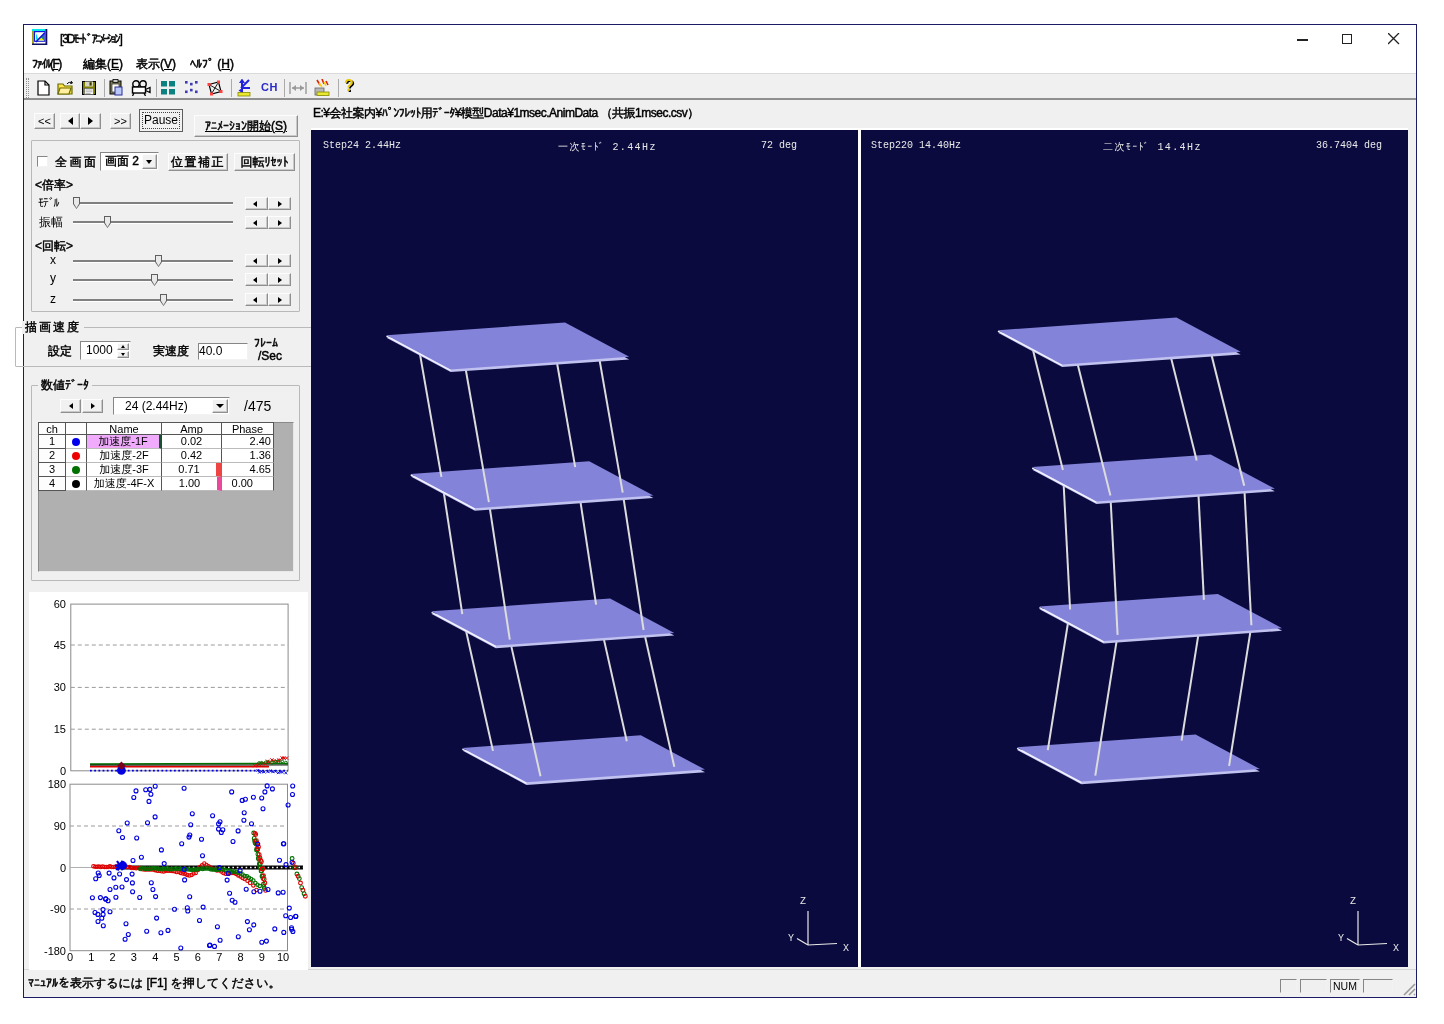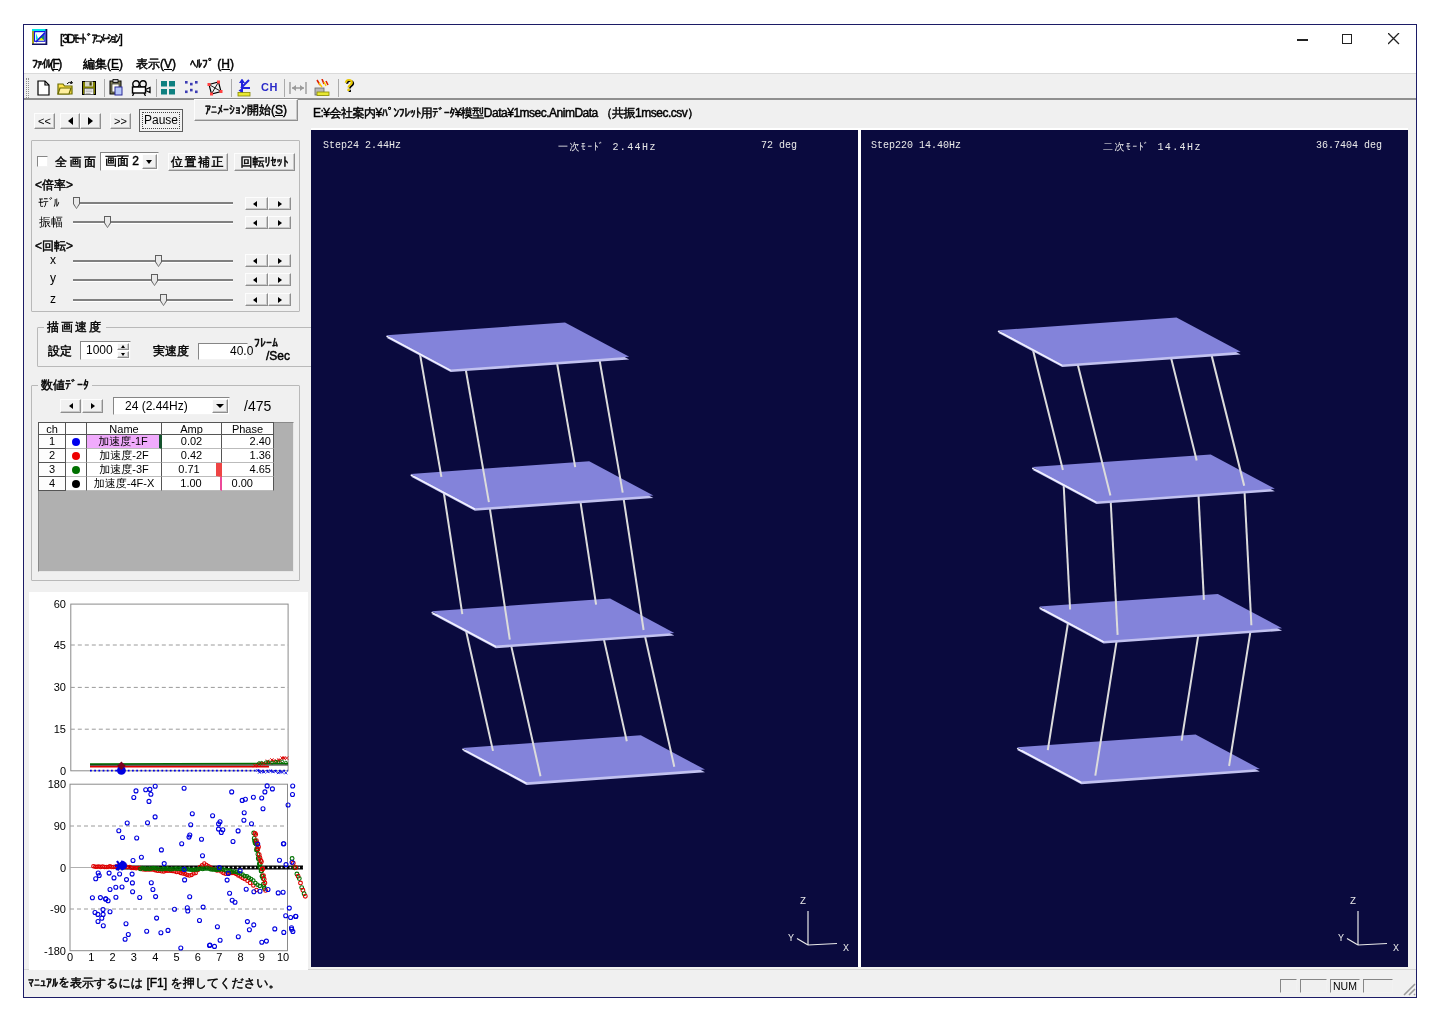--- a/index.html
+++ b/index.html
@@ -144,21 +144,21 @@
     <span style="width:0;height:0;border-top:4px solid transparent;border-bottom:4px solid transparent;border-right:5px solid #000"></span>
   </div>
 <div class="ab raised" style="left:80px;top:113px;width:21px;height:16px;font-size:12px;display:flex;align-items:center;justify-content:center;white-space:nowrap;">
     <span style="width:0;height:0;border-top:4px solid transparent;border-bottom:4px solid transparent;border-left:5px solid #000"></span>
   </div>
 <div class="ab raised" style="left:110px;top:113px;width:21px;height:16px;font-size:11px;display:flex;align-items:center;justify-content:center;white-space:nowrap;">&gt;&gt;</div>
 <div class="ab" style="left:139px;top:109px;width:44px;height:23px;background:#f2f2f2;border:1px solid #5e5e5e">
     <span style="position:absolute;left:2px;top:2px;right:2px;bottom:2px;border:1px dotted #444"></span>
     <span style="position:absolute;left:0;top:3px;width:100%;text-align:center;font-size:12px">Pause</span>
   </div>
-<div class="ab raised" style="left:194px;top:99px;width:104px;height:22px;font-size:12px;display:flex;align-items:center;justify-content:center;white-space:nowrap;letter-spacing:0px;">
+<div class="ab raised" style="left:194px;top:115px;width:104px;height:22px;font-size:12px;display:flex;align-items:center;justify-content:center;white-space:nowrap;letter-spacing:0px;text-decoration:underline;">
     <span class="jd">ｱﾆﾒｰｼｮﾝ開始(<u>S</u>)</span>
   </div>
 <div class="ab grp" style="left:31px;top:140px;width:269px;height:172px"></div>
 <div class="ab sunken" style="left:37px;top:156px;width:11px;height:11px"></div>
 <div class="ab lbl jd" style="left:55px;top:156px;letter-spacing:2.5px">全画面</div>
 <div class="ab sunken" style="left:100px;top:152px;width:59px;height:19px"></div>
 <div class="ab lbl jd" style="left:105px;top:155px">画面 2</div>
 <div class="ab raised" style="left:142px;top:154px;width:15px;height:15px"></div>
 <div class="ab" style="left:146px;top:160px;width:0;height:0;border-left:3.5px solid transparent;border-right:3.5px solid transparent;border-top:4px solid #000"></div>
 <div class="ab raised" style="left:168px;top:153px;width:60px;height:18px;font-size:12px;display:flex;align-items:center;justify-content:center;white-space:nowrap;letter-spacing:1.5px;">
@@ -217,34 +217,34 @@
 <div class="ab track" style="left:73px;top:299px;width:160px"></div>
 <div class="ab thumb" style="left:160px;top:294px">
     <i></i>
   </div>
 <div class="ab raised spn" style="left:245px;top:293px">
     <span class="tl"></span>
   </div>
 <div class="ab raised spn" style="left:268px;top:293px">
     <span class="tr"></span>
   </div>
-<div class="ab grp" style="left:37px;top:327px;width:302px;height:40px">
+<div class="ab grp" style="left:15px;top:327px;width:302px;height:40px">
     <b style="letter-spacing:2px;-webkit-text-stroke:0.45px #000">描画速度</b>
   </div>
 <div class="ab lbl jd" style="left:48px;top:345px">設定</div>
 <div class="ab sunken" style="left:80px;top:341px;width:51px;height:19px"></div>
 <div class="ab lbl" style="left:86px;top:344px">1000</div>
 <div class="ab raised" style="left:117px;top:343px;width:12px;height:7px"></div>
 <div class="ab raised" style="left:117px;top:351px;width:12px;height:7px"></div>
 <div class="ab" style="left:121px;top:345px;width:0;height:0;border-left:2.5px solid transparent;border-right:2.5px solid transparent;border-bottom:3px solid #000"></div>
 <div class="ab" style="left:121px;top:353px;width:0;height:0;border-left:2.5px solid transparent;border-right:2.5px solid transparent;border-top:3px solid #000"></div>
 <div class="ab lbl jd" style="left:153px;top:345px">実速度</div>
 <div class="ab sunken" style="left:198px;top:343px;width:50px;height:17px"></div>
-<div class="ab lbl" style="left:230px;top:345px">40.0</div>
-<div class="ab lbl jd" style="left:254px;top:337px">ﾌﾚｰﾑ<br><span style="margin-left:12px">/Sec</span></div>
+<div class="ab lbl" style="left:199px;top:345px">40.0</div>
+<div class="ab lbl jd" style="left:254px;top:337px">ﾌﾚｰﾑ<br><span style="margin-left:4px">/Sec</span></div>
 <div class="ab grp" style="left:31px;top:385px;width:269px;height:196px">
     <b style="-webkit-text-stroke:0.45px #000">数値ﾃﾞｰﾀ</b>
   </div>
 <div class="ab raised" style="left:60px;top:399px;width:21px;height:14px;font-size:12px;display:flex;align-items:center;justify-content:center;white-space:nowrap;">
     <span style="width:0;height:0;border-top:3.5px solid transparent;border-bottom:3.5px solid transparent;border-right:4.5px solid #000"></span>
   </div>
 <div class="ab raised" style="left:82px;top:399px;width:21px;height:14px;font-size:12px;display:flex;align-items:center;justify-content:center;white-space:nowrap;">
     <span style="width:0;height:0;border-top:3.5px solid transparent;border-bottom:3.5px solid transparent;border-left:4.5px solid #000"></span>
   </div>
 <div class="ab sunken" style="left:113px;top:397px;width:117px;height:18px"></div>
@@ -269,21 +269,21 @@
 <div class="cell" style="left:162px;top:449px;width:60px;height:14px;background:#fff;border-right:1px solid #555;border-bottom:1px solid #bbb">0.42</div>
 <div class="cell" style="left:222px;top:449px;width:52px;height:14px;background:#fff;border-right:1px solid #555;border-bottom:1px solid #bbb;text-align:right;padding-right:2px">1.36</div>
 <div class="cell" style="left:38px;top:463px;width:28px;height:14px;background:#fdfdfd;border:1px solid #555;border-top-width:0">3</div>
 <div class="cell" style="left:66px;top:463px;width:21px;height:14px;background:#fff;border-right:1px solid #555;border-bottom:1px solid #bbb"><span style="display:inline-block;width:8px;height:8px;border-radius:50%;background:#007000;margin-top:2.5px"></span></div>
 <div class="cell" style="left:87px;top:463px;width:75px;height:14px;background:#fff;border-right:1px solid #555;border-bottom:1px solid #bbb">加速度-3F</div>
 <div class="cell" style="left:162px;top:463px;width:60px;height:14px;background:#fff;border-right:6px solid #ef4444;border-bottom:1px solid #bbb">0.71</div>
 <div class="cell" style="left:222px;top:463px;width:52px;height:14px;background:#fff;border-right:1px solid #555;border-bottom:1px solid #bbb;text-align:right;padding-right:2px">4.65</div>
 <div class="cell" style="left:38px;top:477px;width:28px;height:14px;background:#fdfdfd;border:1px solid #555;border-top-width:0">4</div>
 <div class="cell" style="left:66px;top:477px;width:21px;height:14px;background:#fff;border-right:1px solid #555;border-bottom:1px solid #bbb"><span style="display:inline-block;width:8px;height:8px;border-radius:50%;background:#000000;margin-top:2.5px"></span></div>
 <div class="cell" style="left:87px;top:477px;width:75px;height:14px;background:#fff;border-right:1px solid #555;border-bottom:1px solid #bbb">加速度-4F-X</div>
-<div class="cell" style="left:162px;top:477px;width:60px;height:14px;background:#fff;border-right:2px solid #ec4899;border-bottom:1px solid #bbb">1.00</div>
+<div class="cell" style="left:162px;top:477px;width:60px;height:14px;background:#fff;border-right:5px solid #ec4899;border-bottom:1px solid #bbb">1.00</div>
 <div class="cell" style="left:222px;top:477px;width:52px;height:14px;background:#fff;border-right:1px solid #555;border-bottom:1px solid #bbb;text-align:right;padding-right:20px">0.00</div>
 <div class="ab" style="left:29px;top:592px;width:279px;height:378px;background:#fff"></div>
 <div class="ab" style="left:29px;top:592px"><svg width="279" height="378" viewBox="0 0 279 378" font-family="Liberation Sans,sans-serif">
       <rect x="41.8" y="12.1" width="217.3" height="166.7" fill="#fff" stroke="#8a8a8a" stroke-width="1"></rect>
       <text x="37" y="16.1" text-anchor="end" font-size="11" fill="#000">60</text>
       <line x1="41.8" y1="53.0" x2="259.1" y2="53.0" stroke="#9a9a9a" stroke-width="1" stroke-dasharray="4 3"></line>
       <text x="37" y="57.0" text-anchor="end" font-size="11" fill="#000">45</text>
       <line x1="41.8" y1="95.4" x2="259.1" y2="95.4" stroke="#9a9a9a" stroke-width="1" stroke-dasharray="4 3"></line>
       <text x="37" y="99.4" text-anchor="end" font-size="11" fill="#000">30</text>
       <line x1="41.8" y1="137.2" x2="259.1" y2="137.2" stroke="#9a9a9a" stroke-width="1" stroke-dasharray="4 3"></line>

